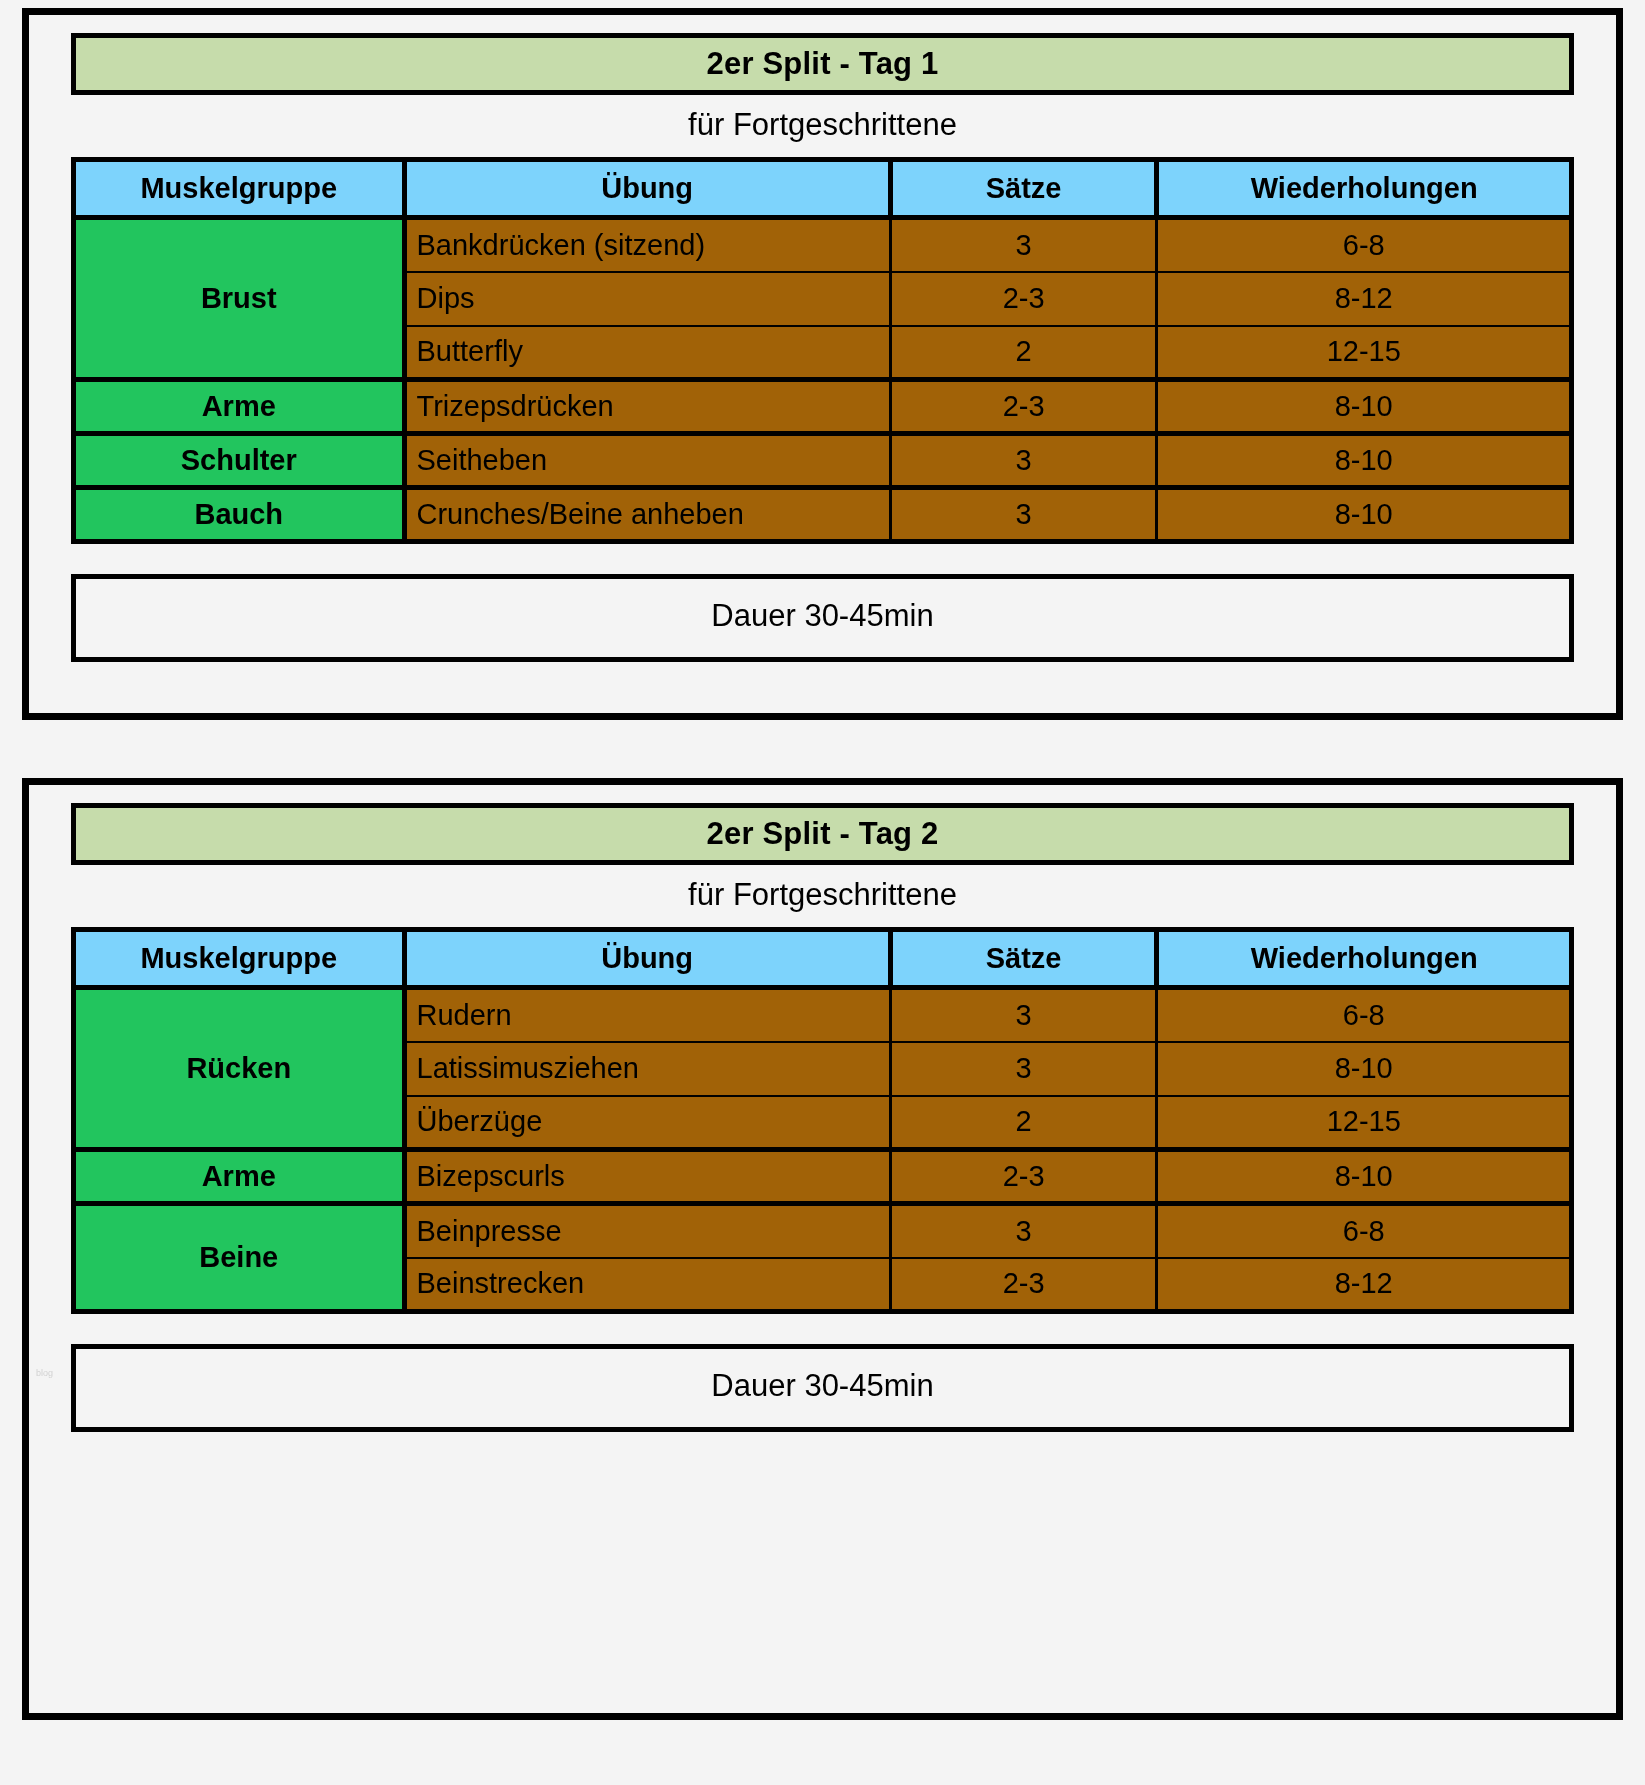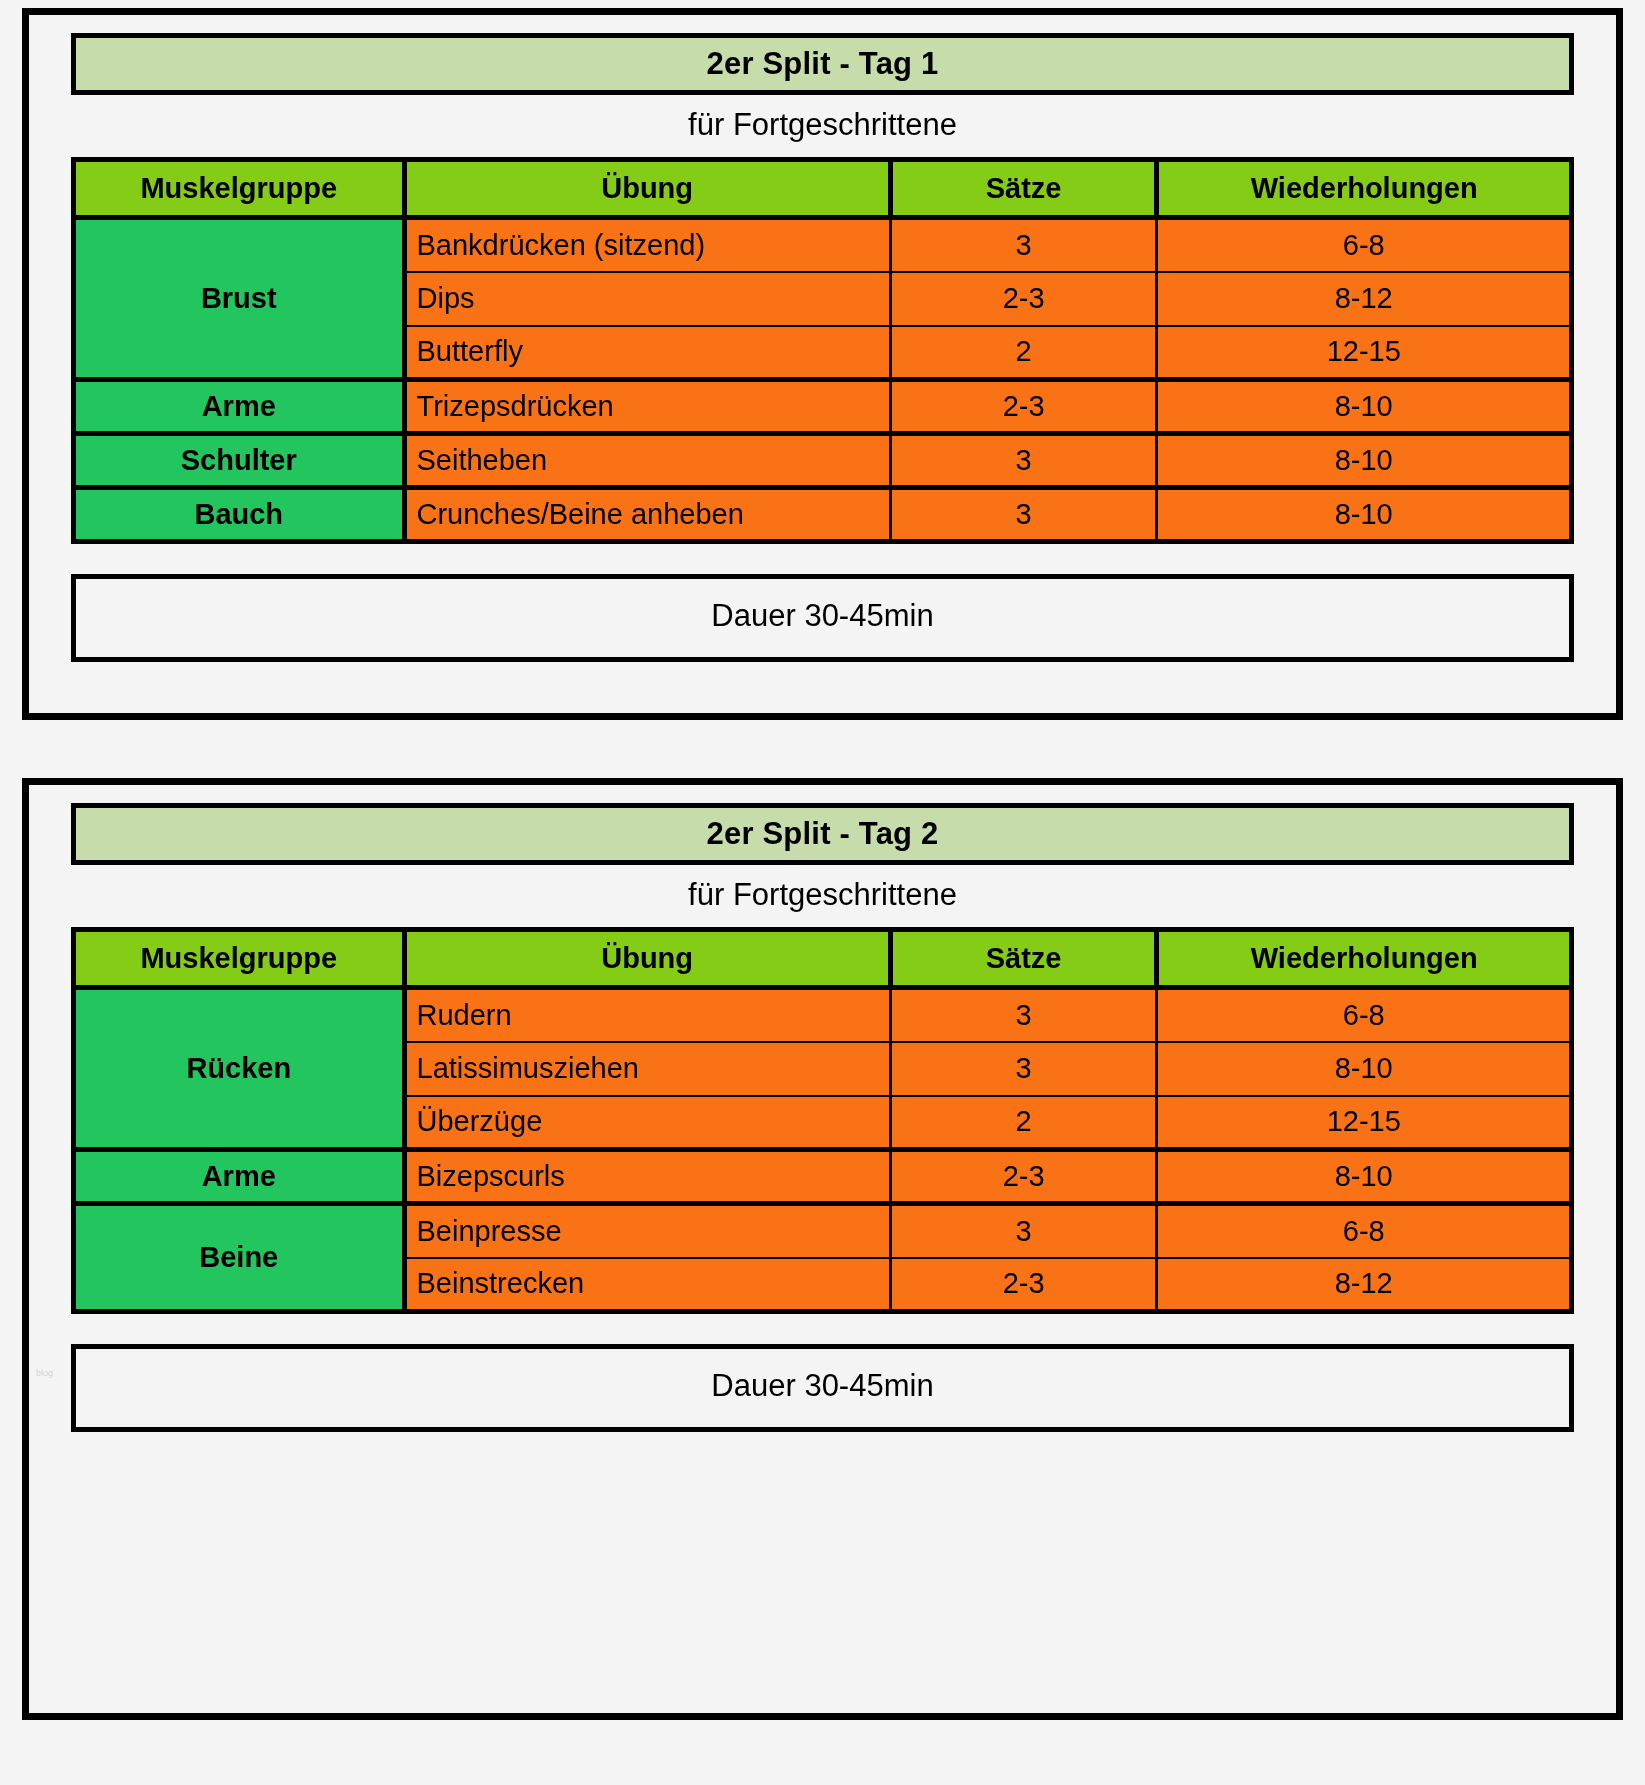--- a/index.html
+++ b/index.html
@@ -66,34 +66,34 @@
     width: 100%;
     table-layout: fixed;
     border: 5px solid #000000;
   }
   table.plan col.c-muscle { width: 295px; }
   table.plan col.c-ex     { width: 434px; }
   table.plan col.c-sets   { width: 238px; }
   table.plan col.c-reps   { width: 370px; }
 
   table.plan thead th {
-    background: #84cc16;
+    background: #7dd3fc;
     font-size: 29px;
     font-weight: bold;
     text-align: center;
     height: 58px;
     padding: 0 6px;
     border-right: 5px solid #000000;
     border-bottom: 5px solid #000000;
     box-sizing: border-box;
   }
   table.plan thead th:last-child { border-right: none; }
 
   table.plan tbody td {
-    background: #f97316;
+    background: #a16207;
     font-size: 29px;
     height: 54px;
     padding: 0 6px;
     border-right: 3px solid #000000;
     border-bottom: 2px solid #000000;
     box-sizing: border-box;
     text-align: center;
   }
   table.plan tbody tr:last-child td { border-bottom: none; }
   table.plan tbody td:last-child { border-right: none; }

